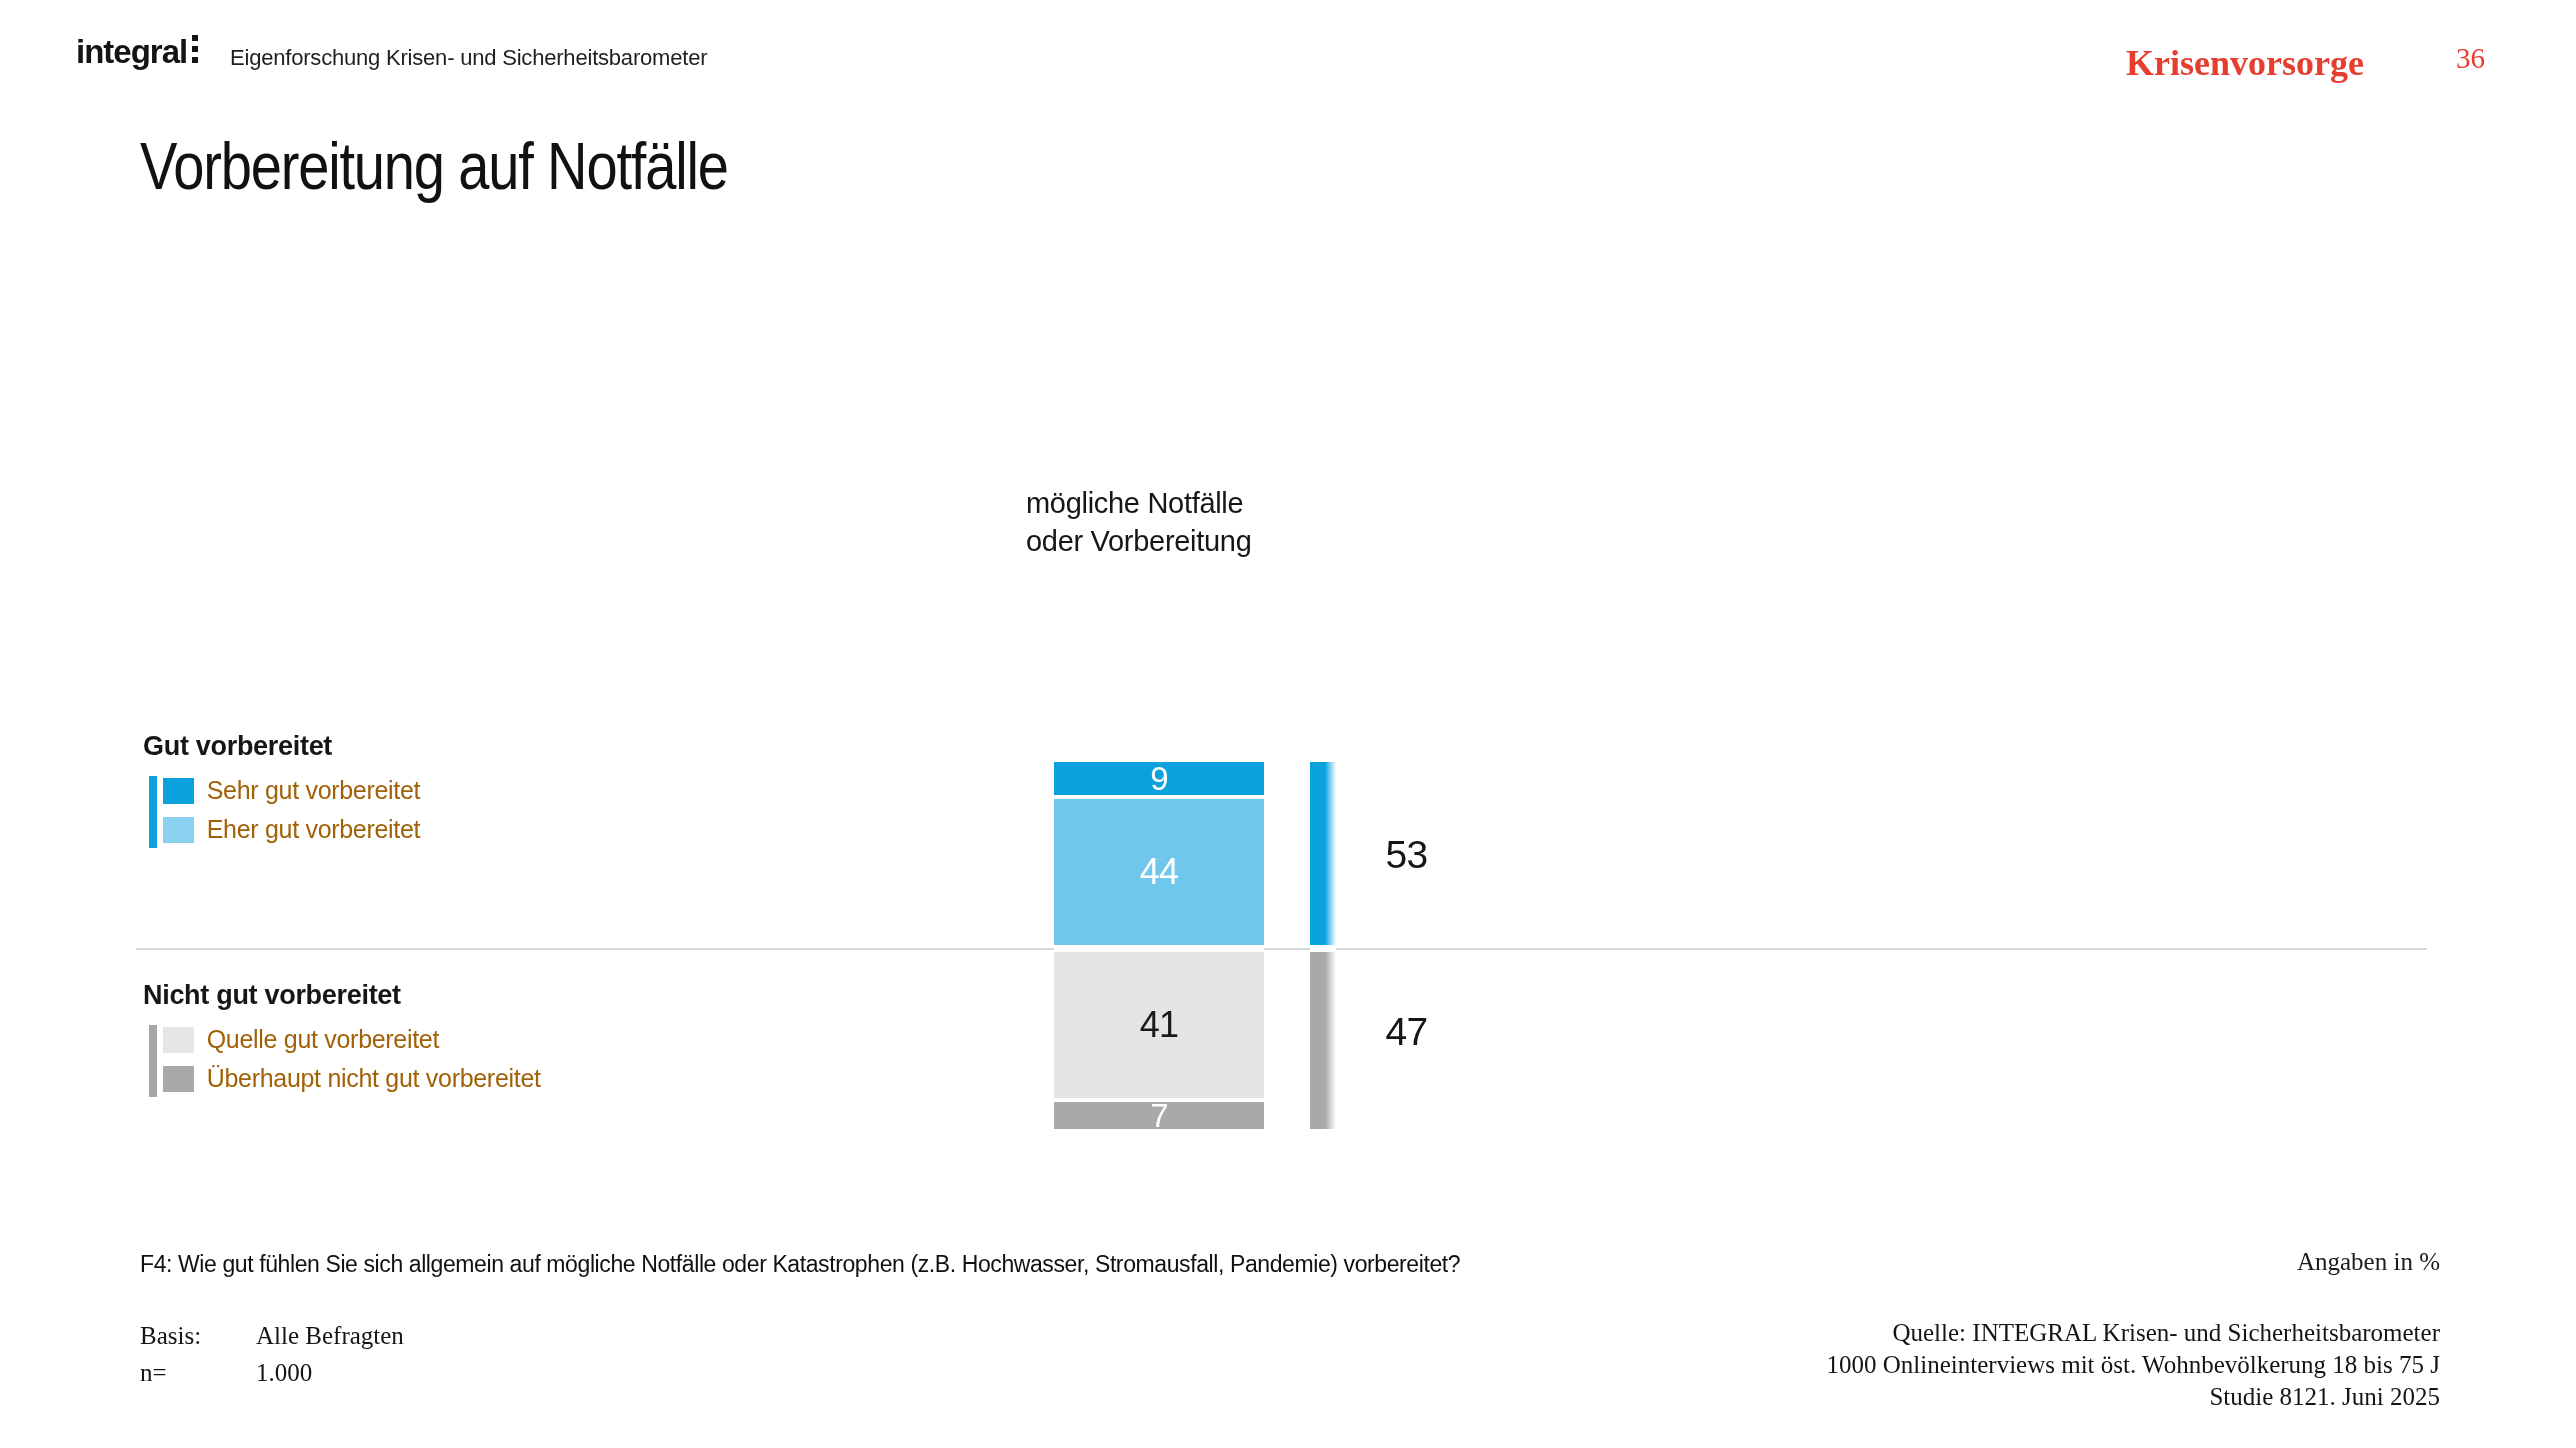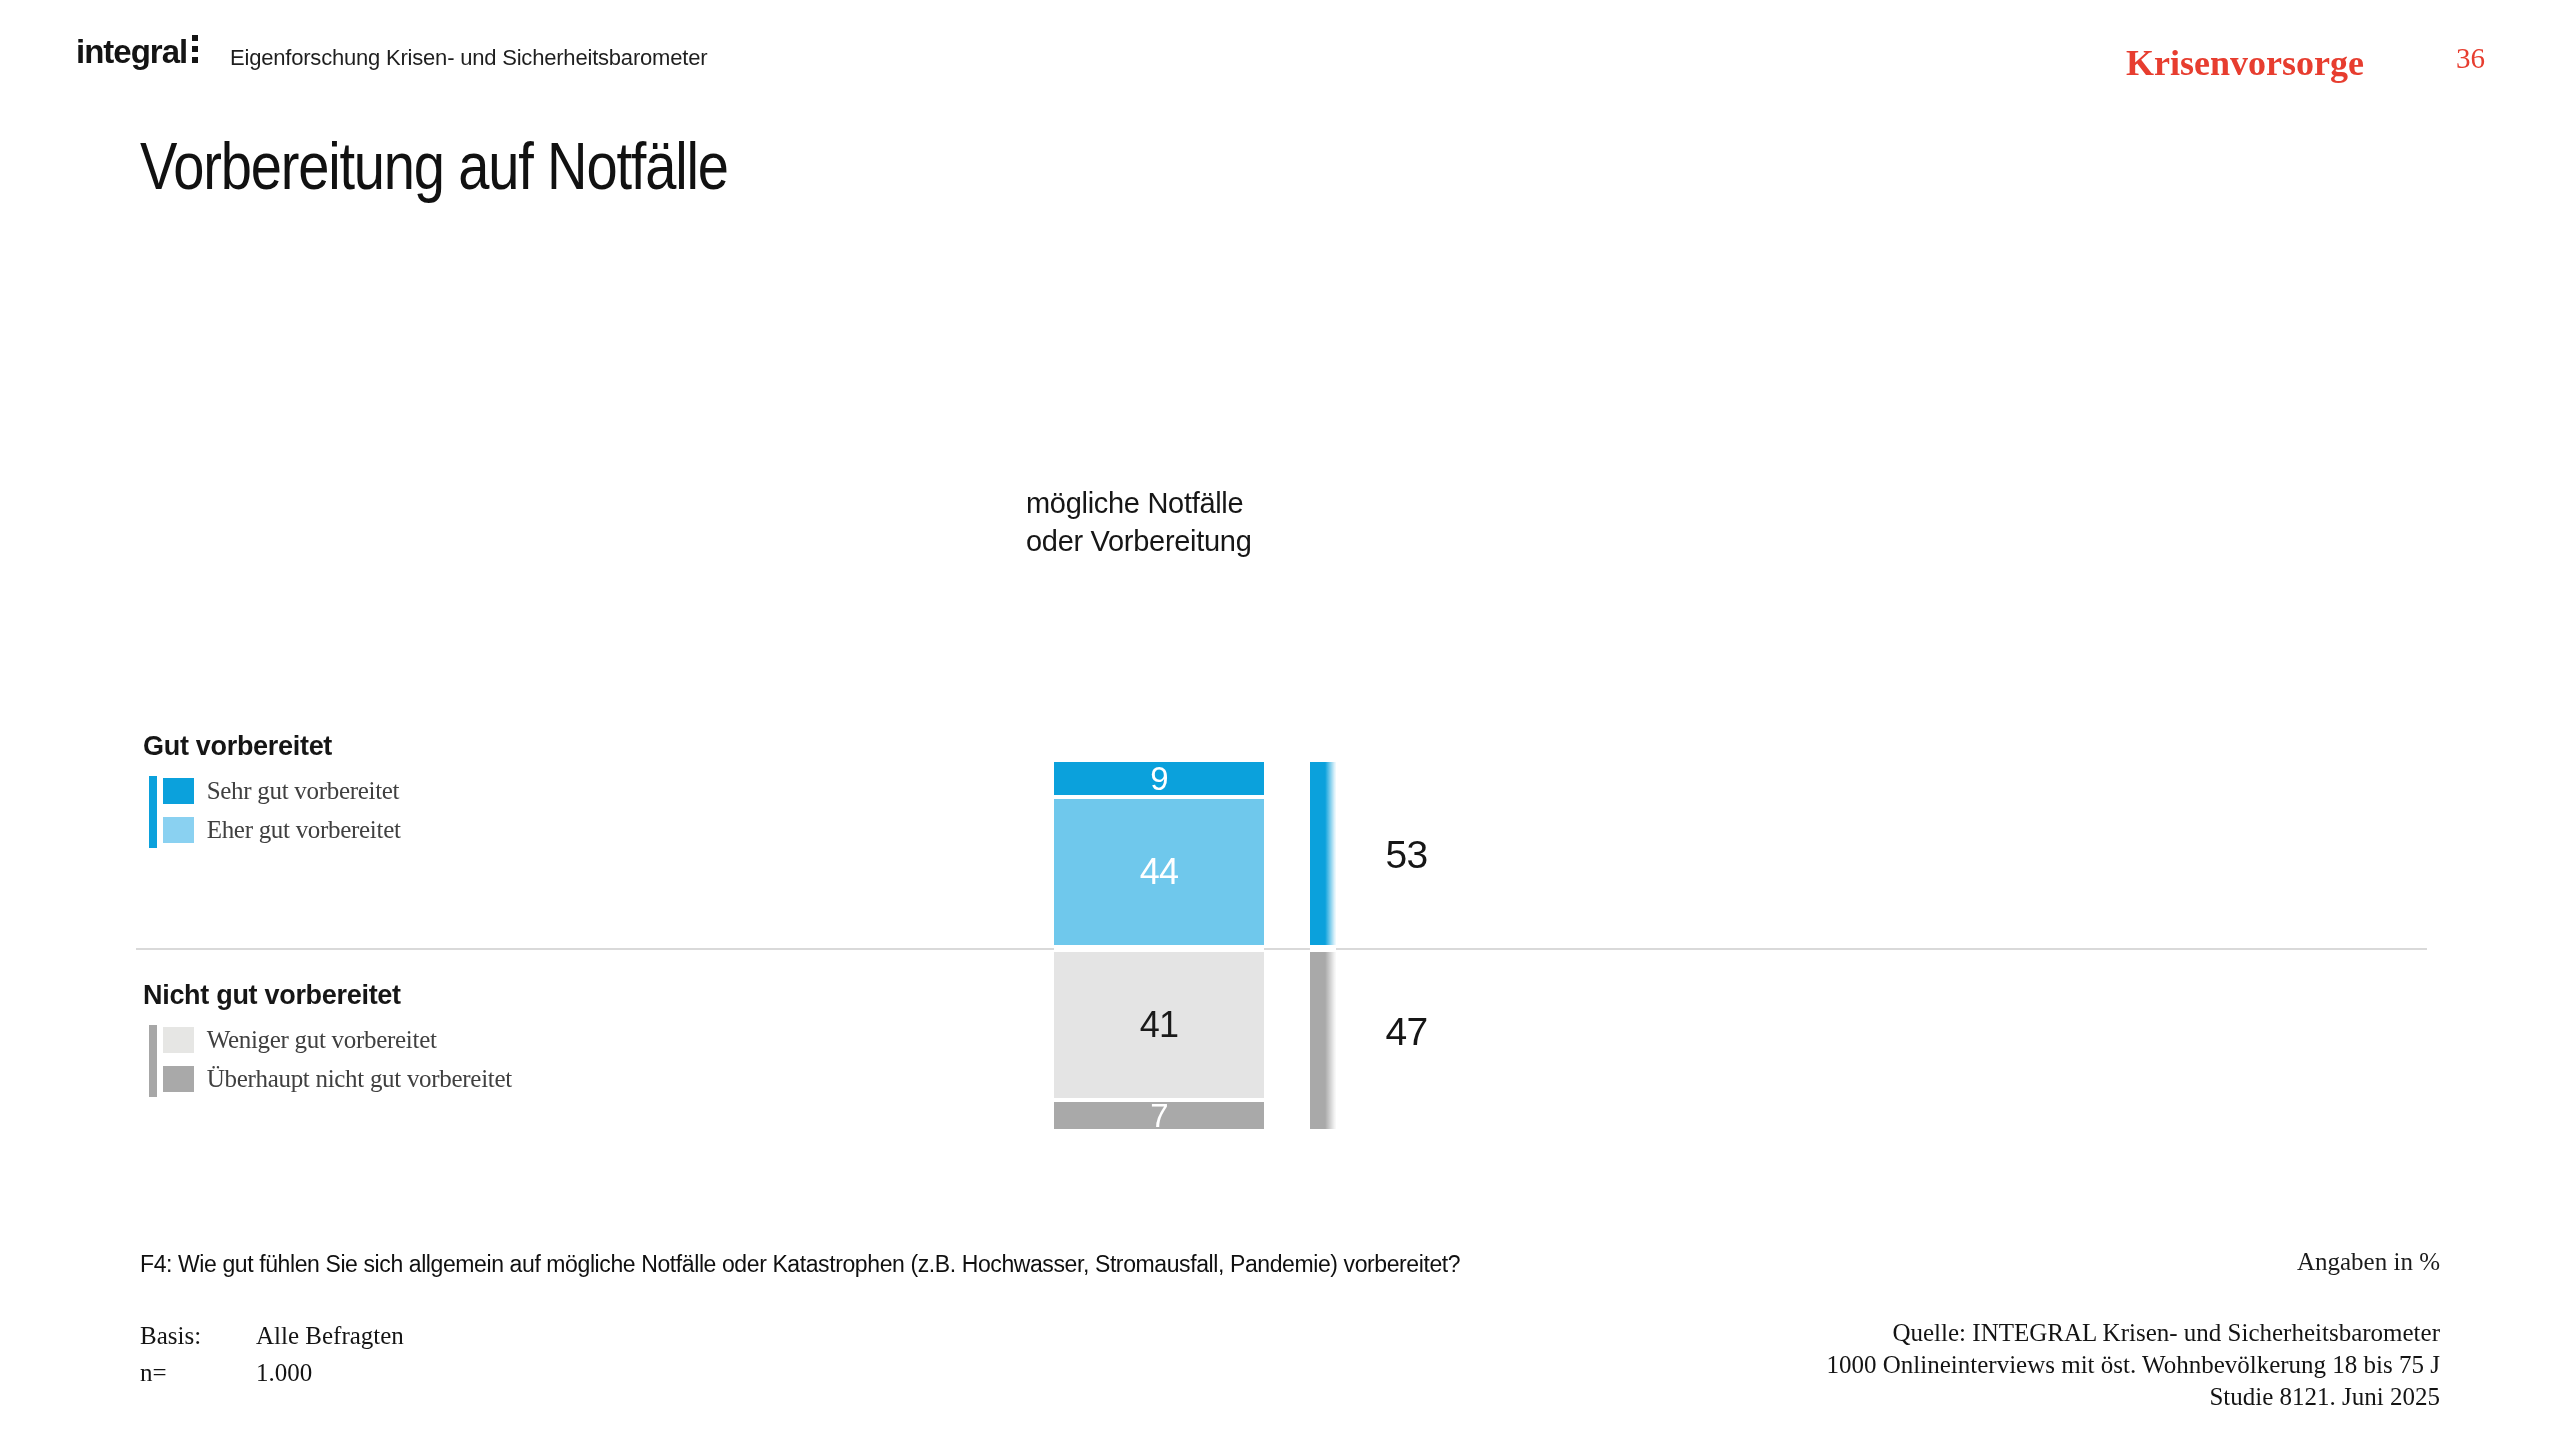--- a/index.html
+++ b/index.html
@@ -26,21 +26,21 @@
   
   .col-header{left:1026px;top:484px;font-size:29px;line-height:38px;color:#161616;letter-spacing:-0.3px;}
 
   
   .legend{width:613px;}
   .legend-heading{font-size:27px;font-weight:bold;color:#161616;letter-spacing:-0.3px;}
   .legend-rows{position:relative;margin-top:11px;padding-left:20.4px;}
   .legend-strip{position:absolute;left:5.5px;top:2.7px;width:8.2px;height:72px;}
   .legend-row{display:flex;align-items:center;height:35px;margin-bottom:4.1px;}
   .swatch{width:31px;height:26px;margin-right:12.3px;flex:0 0 auto;}
-  .legend-label{font-size:25px;color:#404040;letter-spacing:-0.3px;white-space:nowrap;font-family:Liberation Serif, serif;}
+  .legend-label{font-size:25px;color:#a16207;letter-spacing:-0.3px;white-space:nowrap;}
   #legend-good{left:143px;top:731px;}
   #legend-bad{left:143px;top:980px;}
 
   
   .gridline{left:136px;top:948px;width:2291px;height:2px;background:#d9d9d9;z-index:0;}
   .bar-col{left:1054px;top:762px;width:210px;height:367px;background:#fff;z-index:1;}
   .seg{position:relative;display:flex;align-items:center;justify-content:center;overflow:visible;}
   .seg-label{color:#fff;font-size:33px;letter-spacing:-0.7px;}
   .seg-verygood{height:33px;}
   .seg-rathergood{height:146px;margin-top:4.1px;}
@@ -106,21 +106,21 @@
     </div>
   </div>
 </div>
 
 <div class="abs legend" id="legend-bad">
   <div class="legend-heading">Nicht gut vorbereitet</div>
   <div class="legend-rows">
     <span class="legend-strip" style="background:#a7a7a7;"></span>
     <div class="legend-row">
       <span class="swatch" style="background:#e6e6e4;"></span>
-      <span class="legend-label">Weniger gut vorbereitet</span>
+      <span class="legend-label">Quelle gut vorbereitet</span>
     </div>
     <div class="legend-row">
       <span class="swatch" style="background:#a9a9a9;"></span>
       <span class="legend-label">Überhaupt nicht gut vorbereitet</span>
     </div>
   </div>
 </div>
 
 <div class="abs gridline"></div>
 

